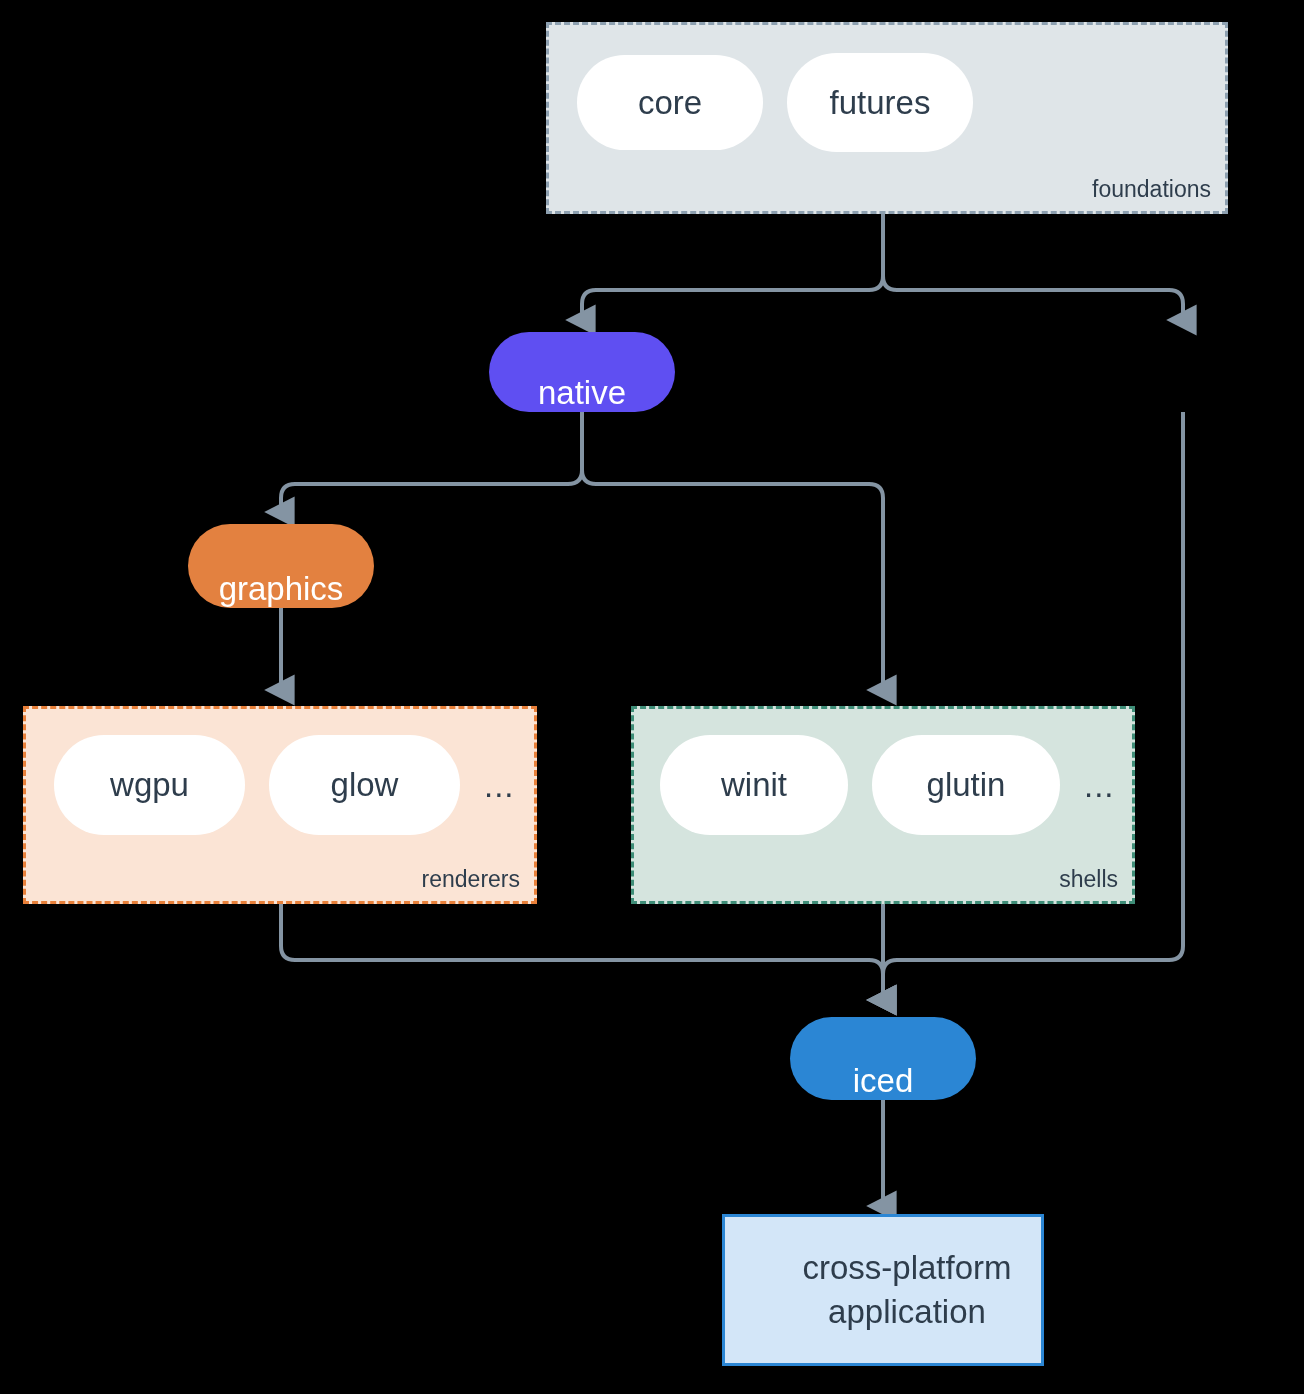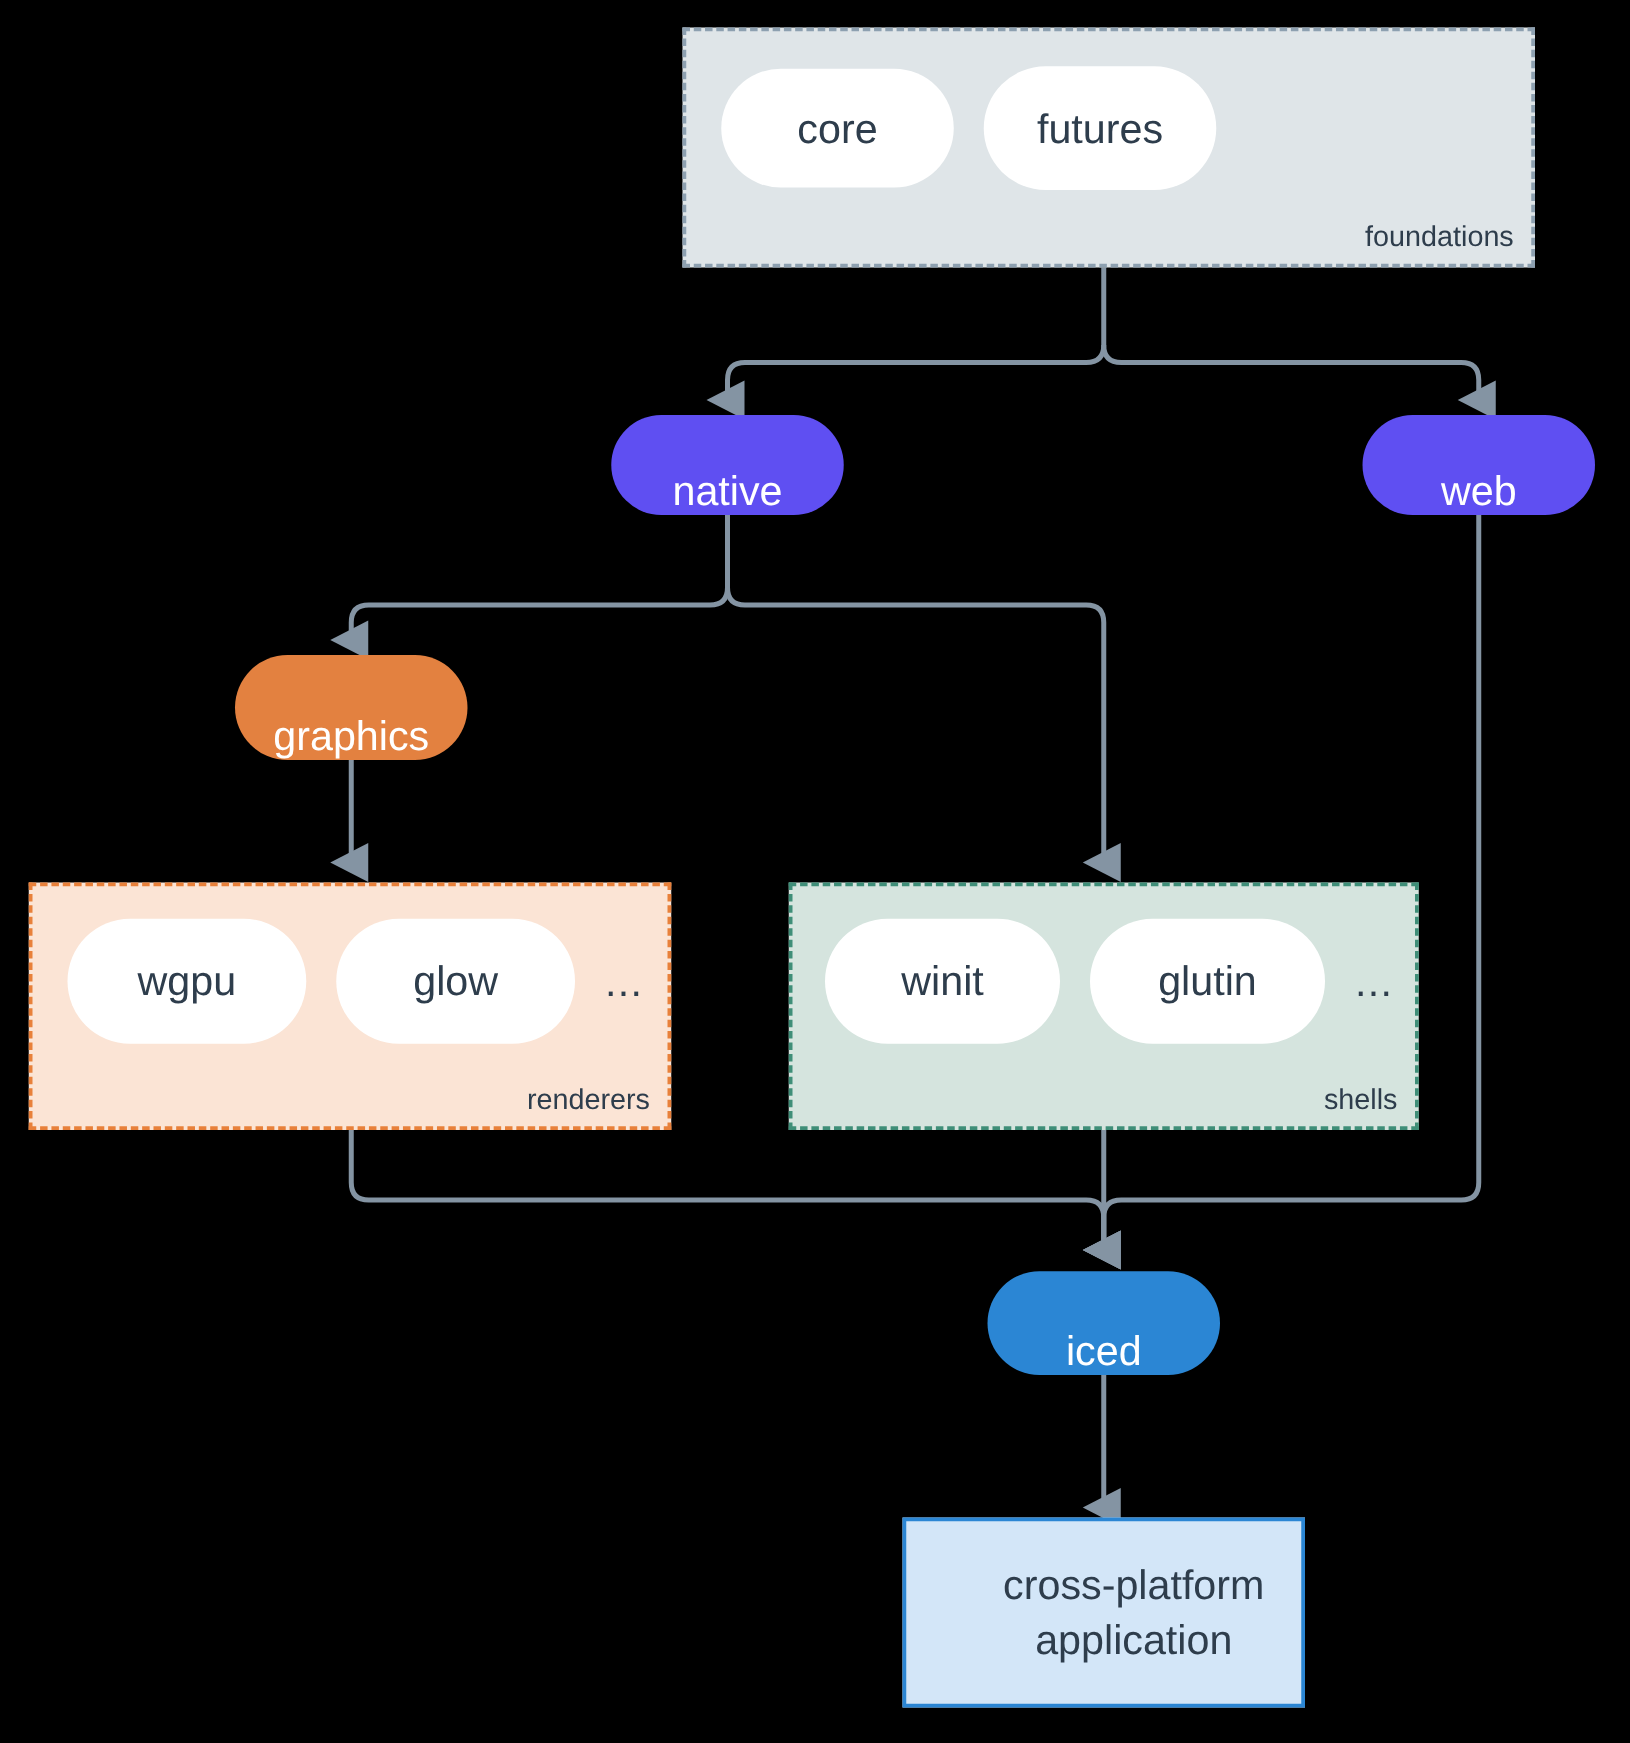--- a/index.html
+++ b/index.html
@@ -132,23 +132,20 @@
         <span>futures</span>
       </div>
     </div>
     <div class="cluster-label">foundations</div>
   </div>
 
   <div class="node-pill" style="left:489px; top:332px; width:186px; height:80px; background:#5f4ff2;">
     <span>native</span>
   </div>
 
-  <div class="node-pill" style="left:1090px; top:332px; width:186px; height:80px; background:#5f4ff2;">
-    <span>web</span>
-  </div>
 
   <div class="node-pill" style="left:188px; top:524px; width:186px; height:84px; background:#e38140;">
     <span>graphics</span>
   </div>
 
   <div class="cluster" style="left:23px; top:706px; width:514px; height:198px;
               background:#fbe4d5; border:3px dashed #e8803a;">
     <div class="cluster-items" style="left:28px; top:26px;">
       <div class="pill-white" style="width:191px;height:100px;">
         <span>wgpu</span>

